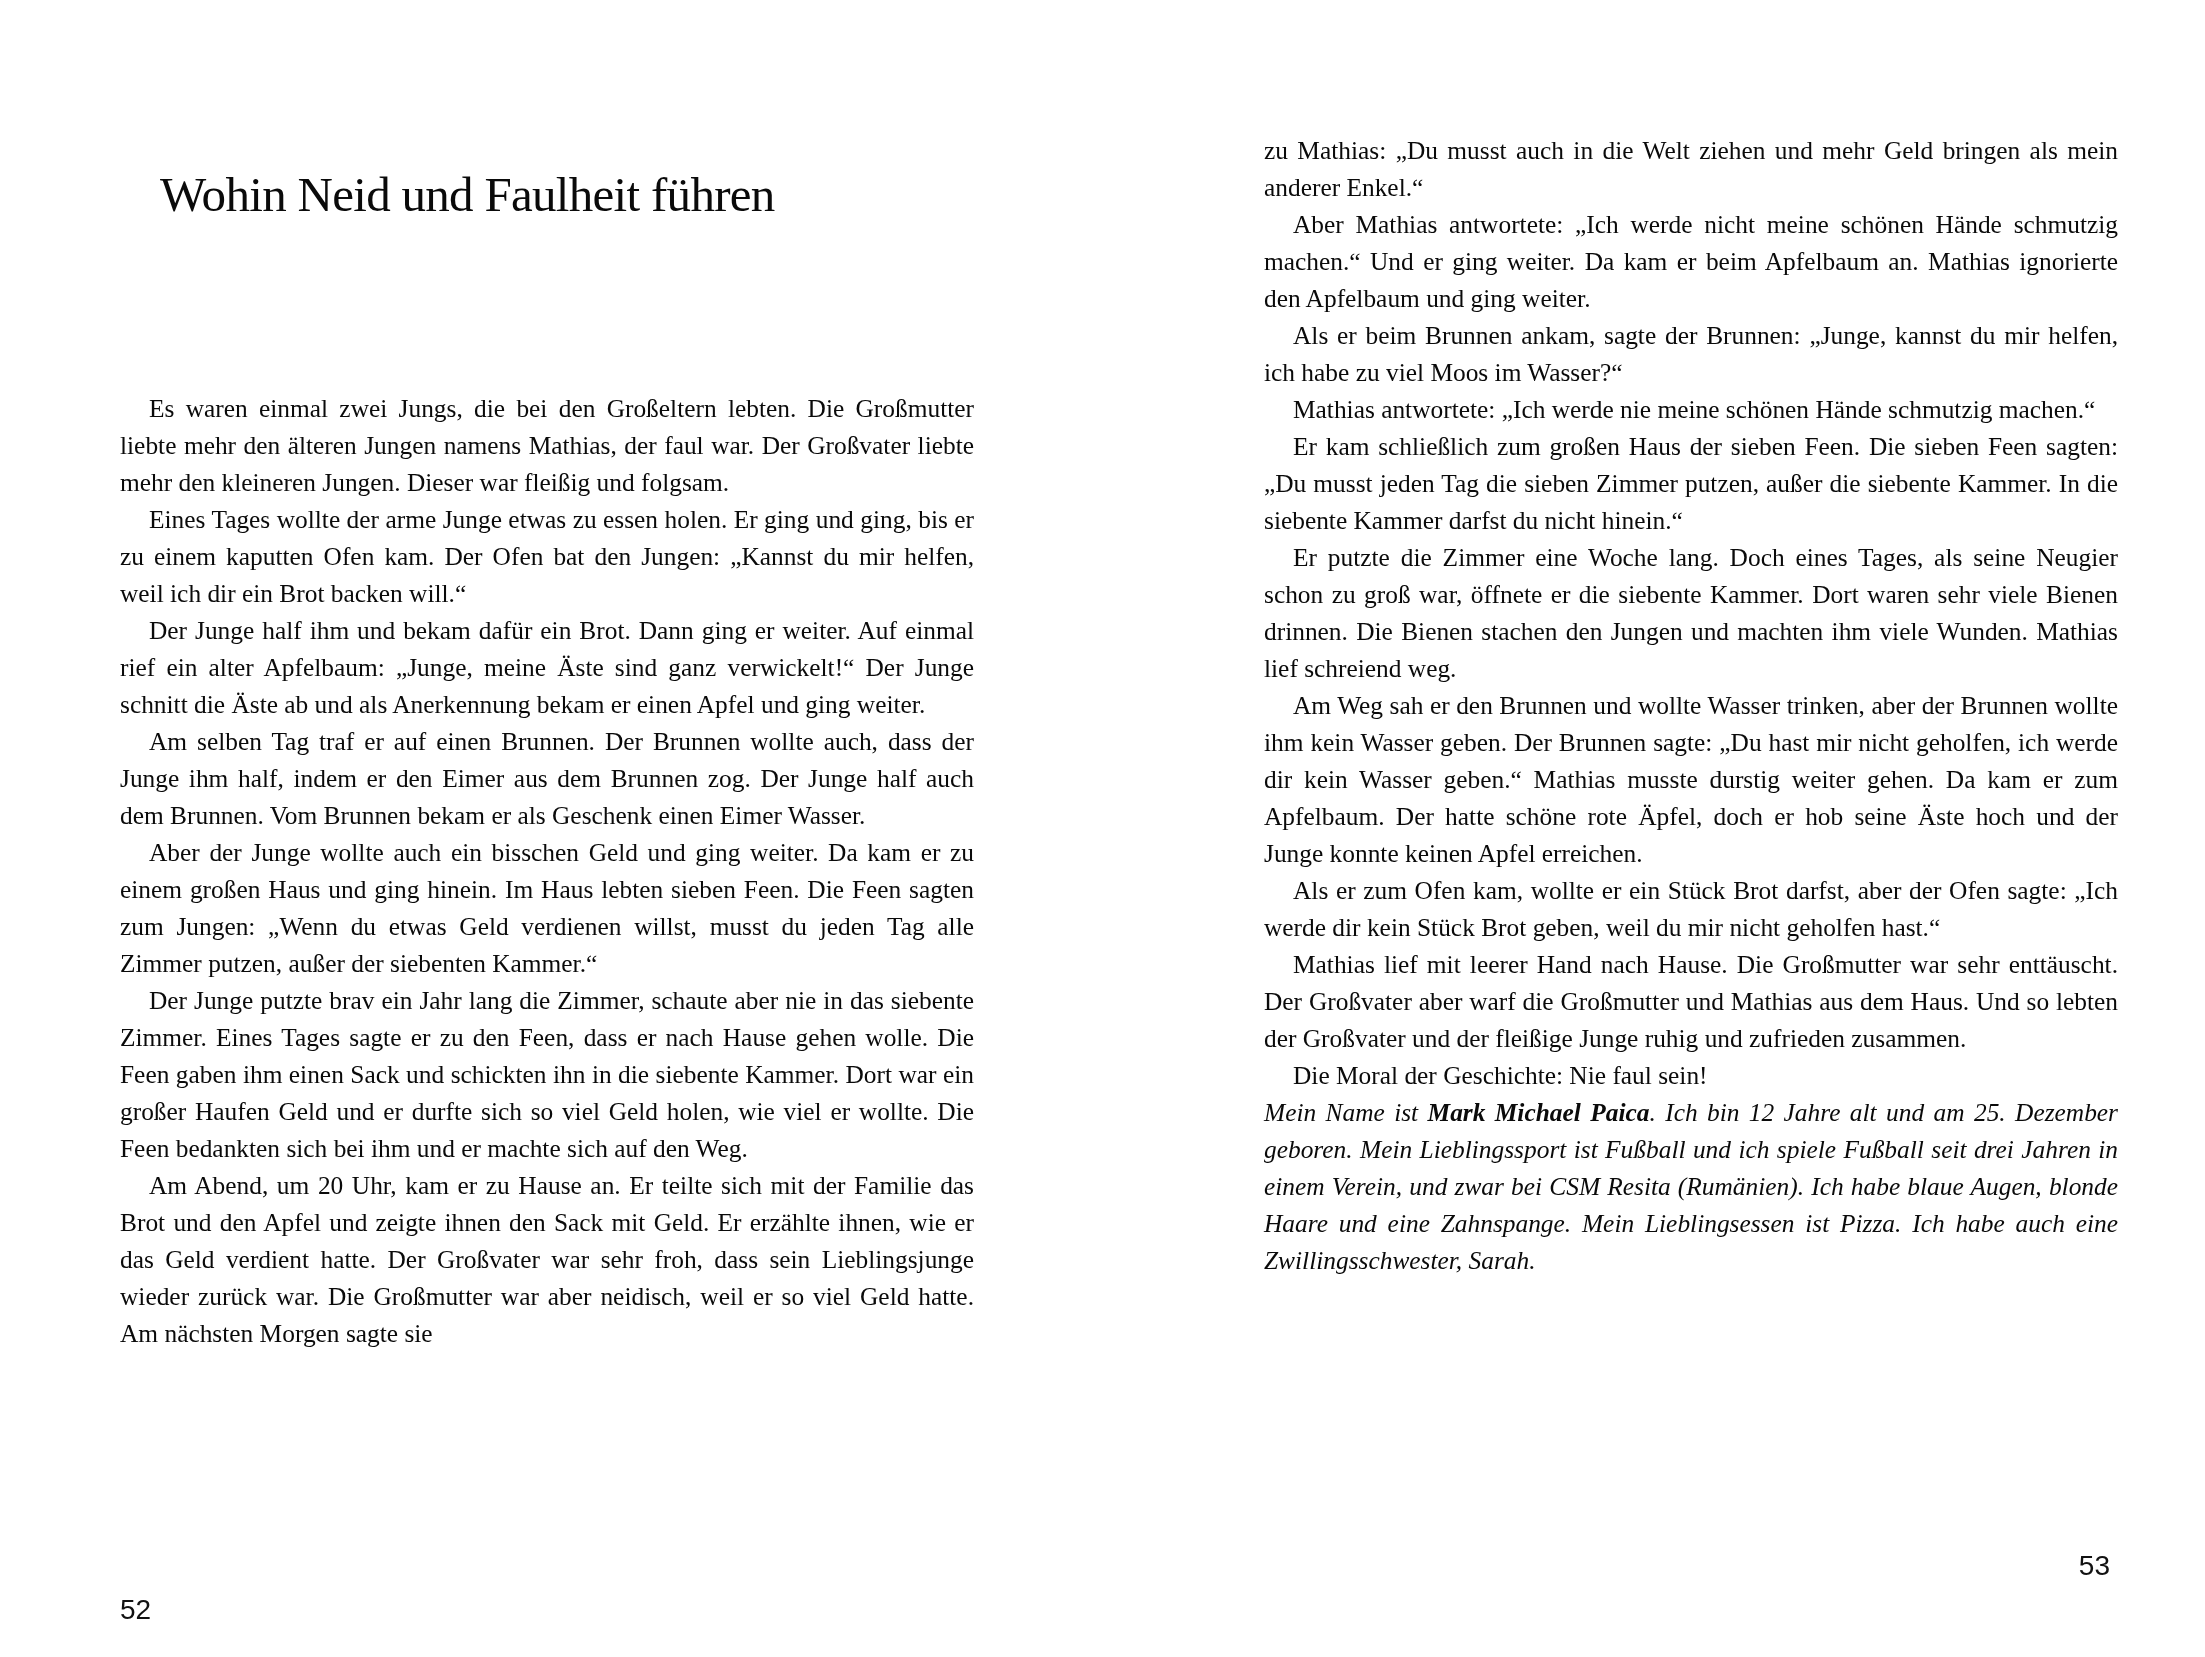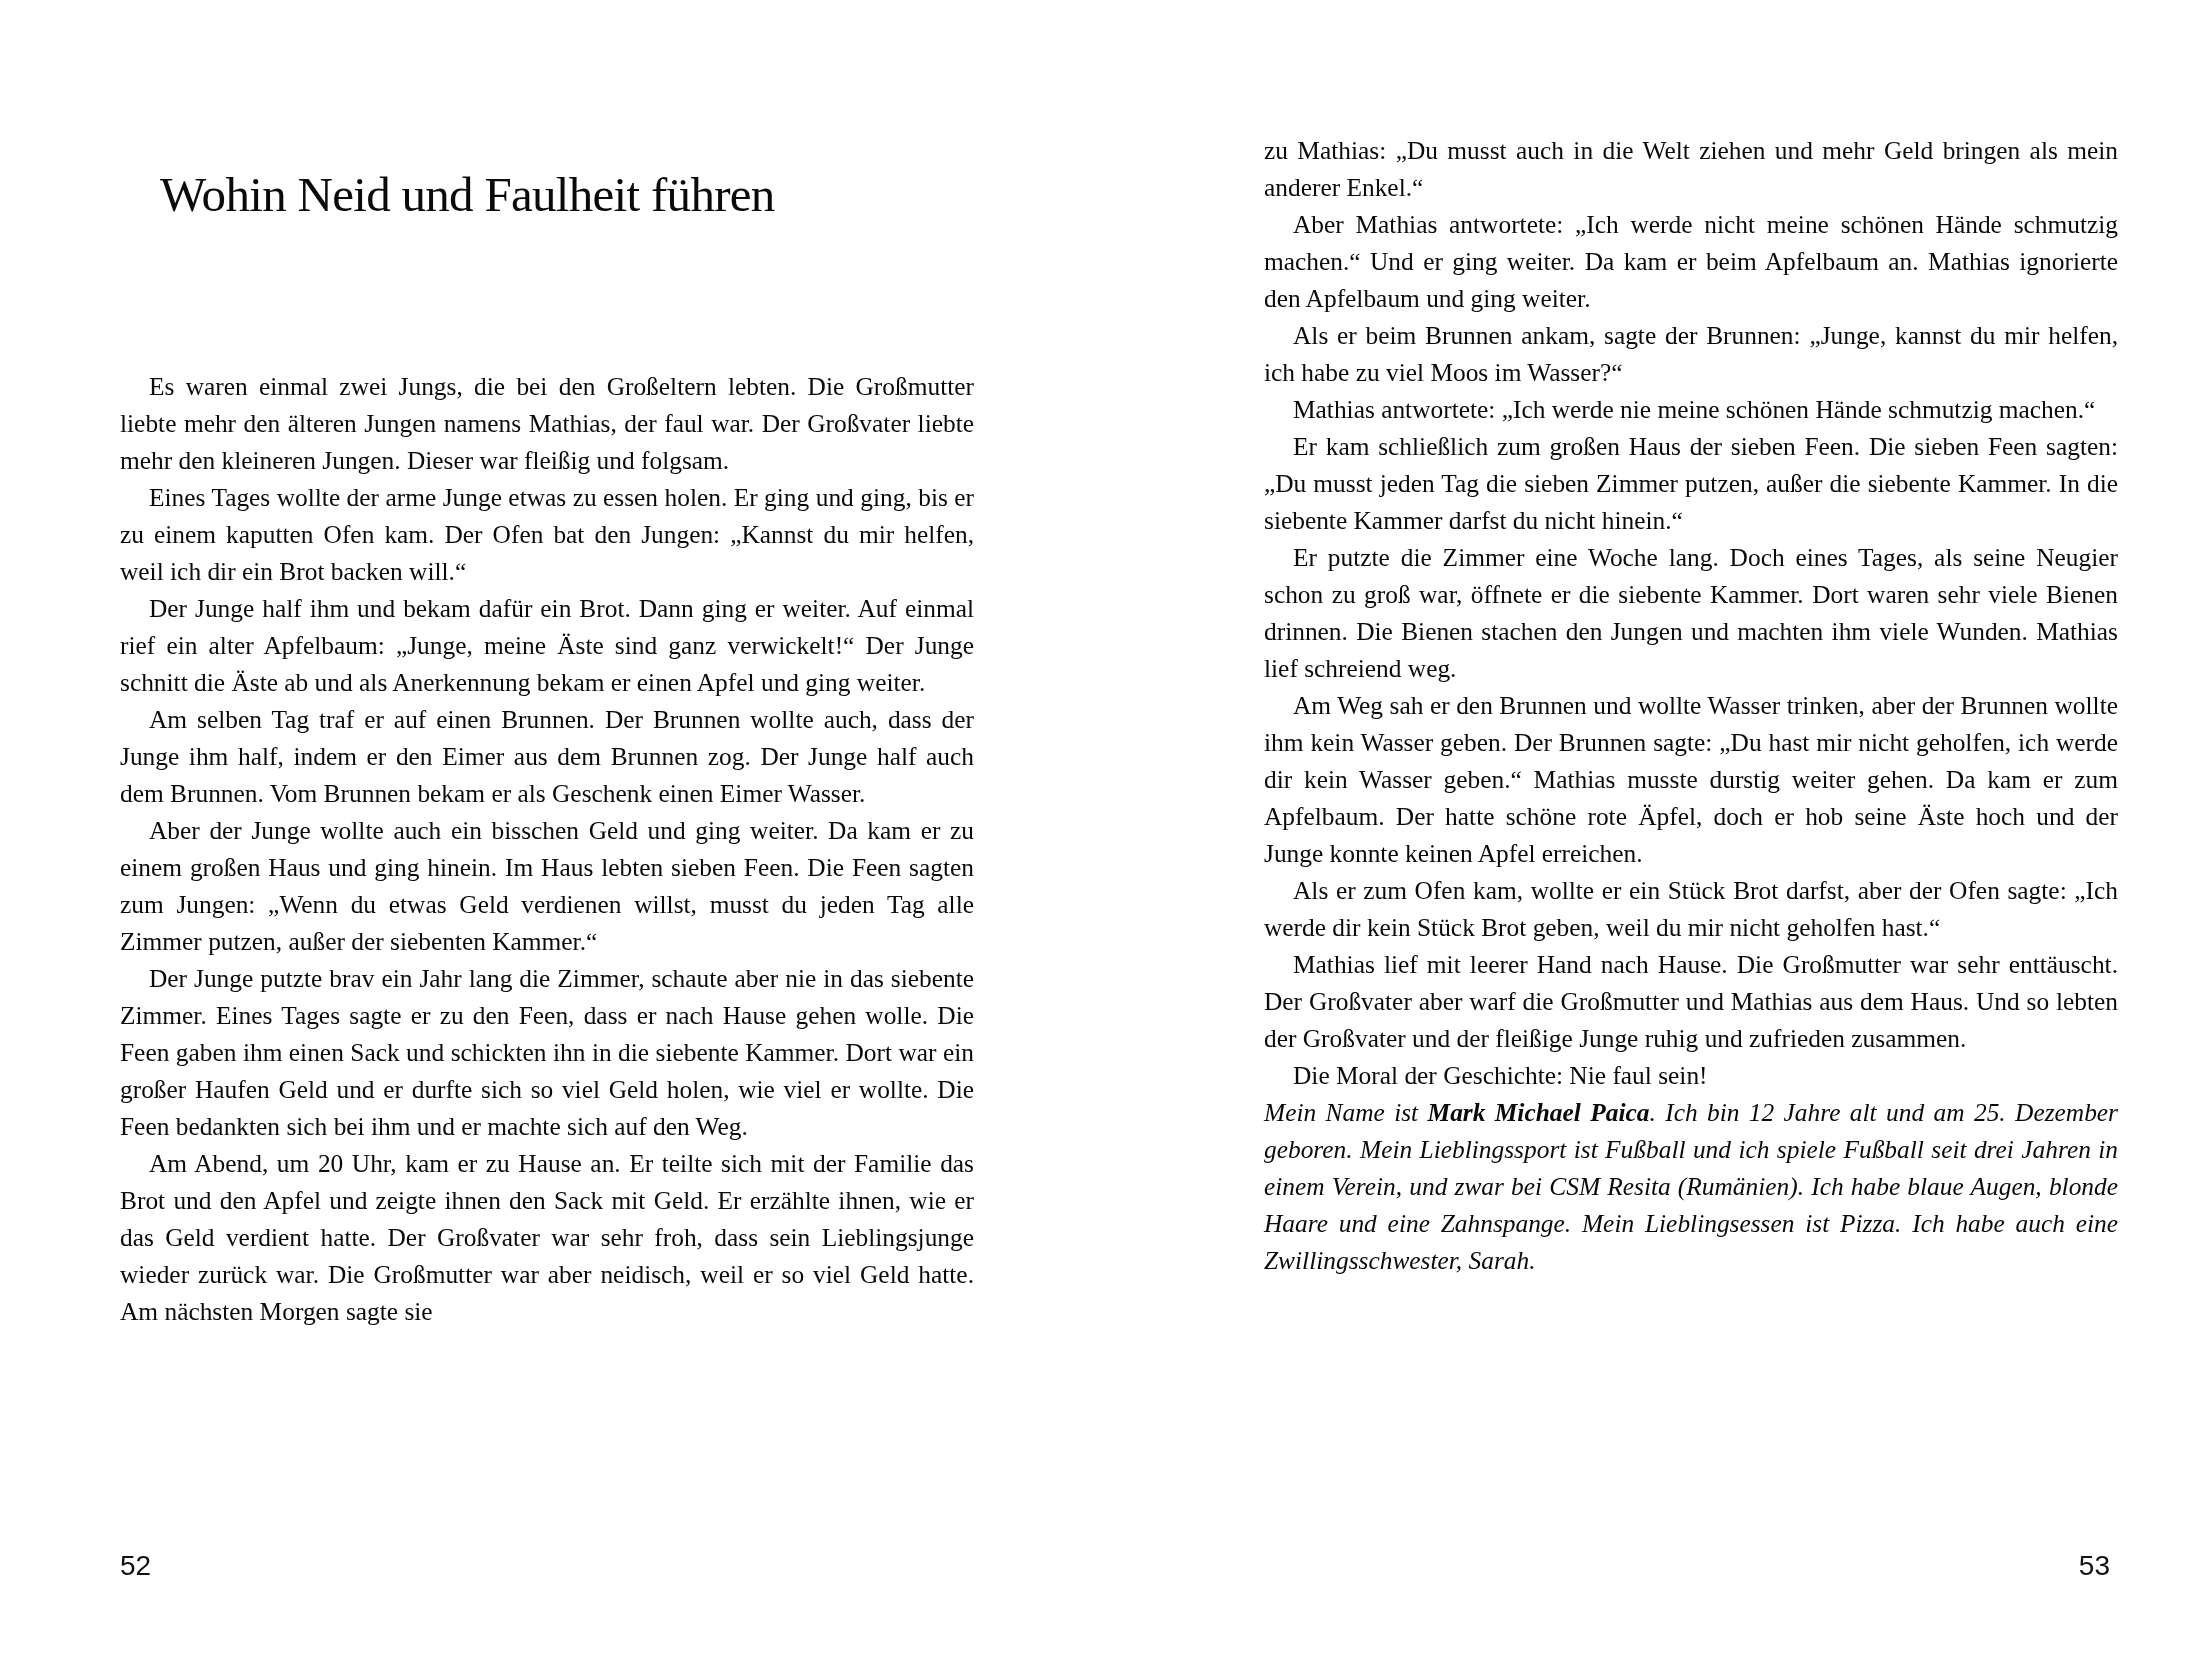--- a/index.html
+++ b/index.html
@@ -35,21 +35,21 @@
   }
 
   .body-block {
     position: absolute;
     left: 0;
     width: 854px;
     font-size: 25.4px;
     line-height: 37px;
     text-align: justify;
   }
-  .page-left  .body-block { top: 368px; }
+  .page-left  .body-block { top: 390px; }
   .page-right .body-block { top: 132px; }
 
   .body-block p {
     margin: 0;
     padding: 0;
     text-indent: 29px;
   }
   .body-block p.cont {
     text-indent: 0;
   }
@@ -64,21 +64,21 @@
   }
 
   .page-number {
     position: absolute;
     top: 1552px;
     font-family: "Liberation Sans", sans-serif;
     font-size: 28px;
     line-height: 1;
     color: #111111;
   }
-  .page-number.pn-left  { left: 0; }
+  .page-number.pn-left  { left: 0; margin-top: 44px; }
   .page-number.pn-right { right: 8px; text-align: right; }
 </style>
 </head>
 <body>
 
 <div class="page page-left">
   <h1 class="story-title">Wohin Neid und Faulheit führen</h1>
   <div class="body-block">
     <p>Es waren einmal zwei Jungs, die bei den Großeltern lebten. Die Großmutter liebte mehr den älteren Jungen namens Mathias, der faul war. Der Großvater liebte mehr den kleineren Jungen. Dieser war fleißig und folgsam.</p>
     <p>Eines Tages wollte der arme Junge etwas zu essen holen. Er ging und ging, bis er zu einem kaputten Ofen kam. Der Ofen bat den Jungen: „Kannst du mir helfen, weil ich dir ein Brot backen will.“</p>

